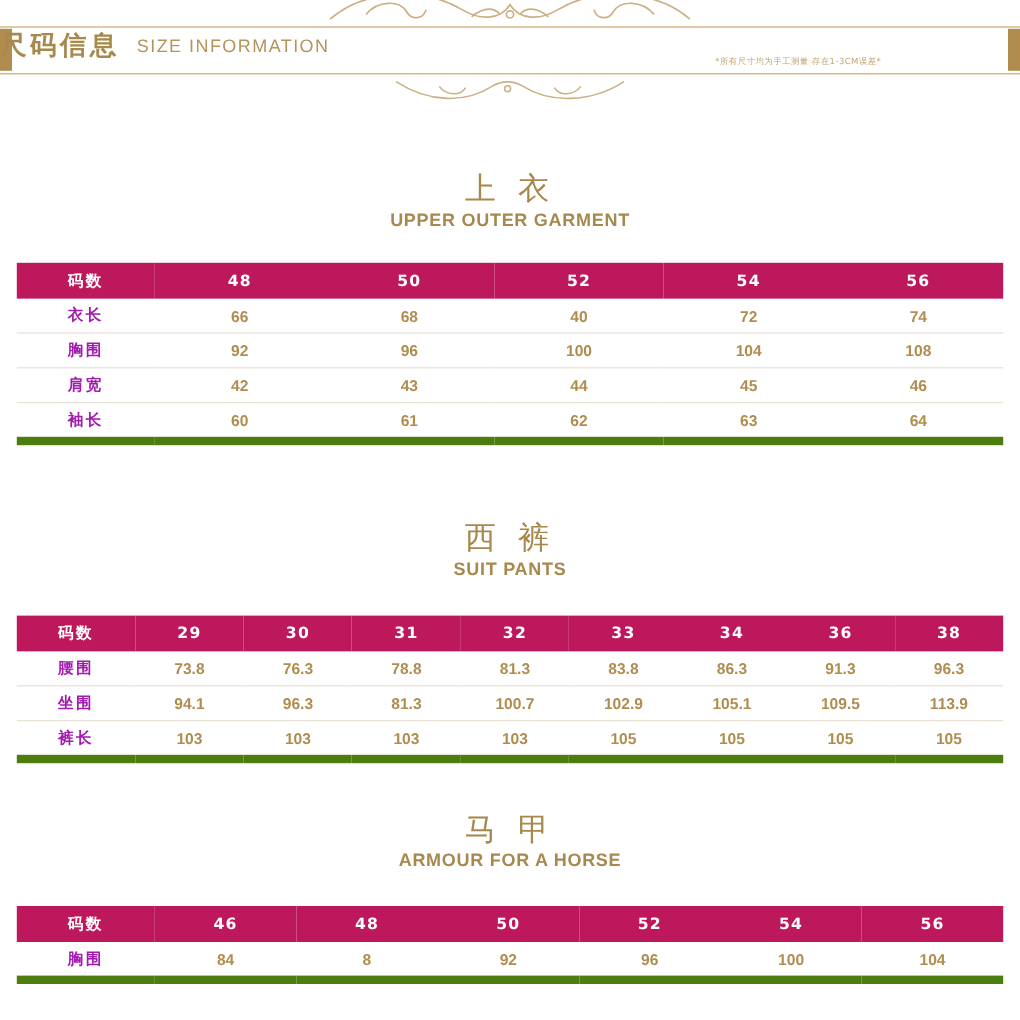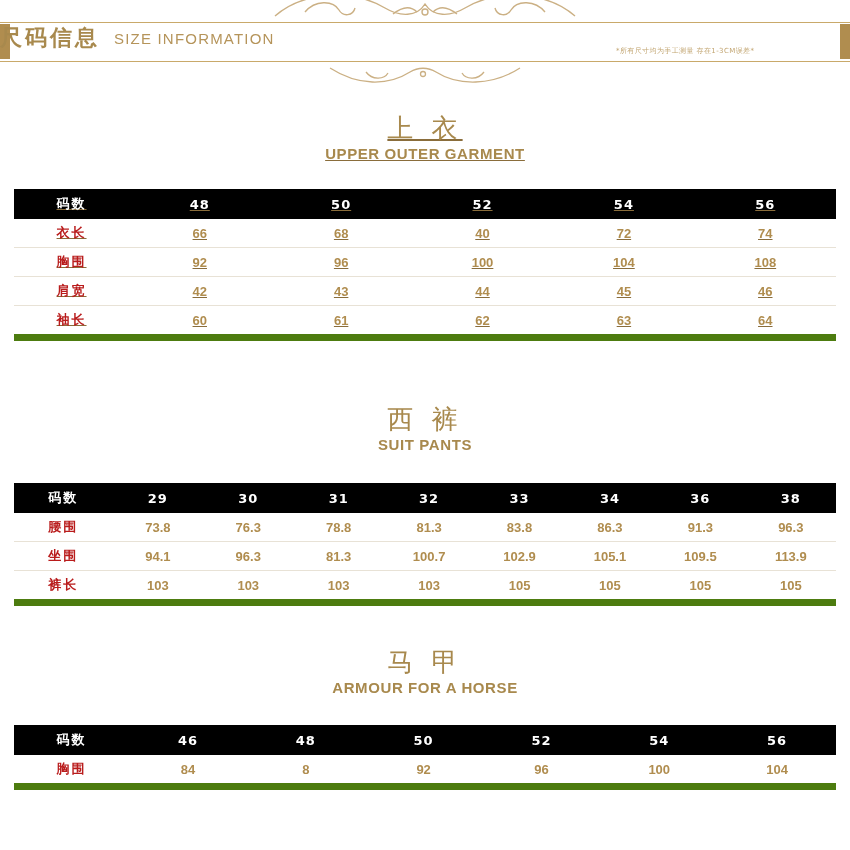--- a/index.html
+++ b/index.html
@@ -61,21 +61,21 @@
   .title-en {
     font-size: 15px;
     color: #b5945a;
     letter-spacing: 1.2px;
     margin-left: 14px;
     vertical-align: middle;
   }
   .header-note {
     position: absolute;
     top: 46px;
-    left: 616px;
+    left: 596px;
     font-family: "DejaVu Sans", sans-serif;
     font-size: 7px;
     color: #c2a571;
     letter-spacing: 0.4px;
     white-space: nowrap;
   }
 
   
   .orn {
     position: absolute;
@@ -119,44 +119,44 @@
   }
   table.size-table th,
   table.size-table td {
     text-align: center;
     font-size: 13px;
     font-weight: bold;
     height: 28px;
     padding: 0;
   }
   table.size-table thead th {
-    background: #000000;
+    background: #be185d;
     color: #ffffff;
     font-family: "DejaVu Sans", sans-serif;
     letter-spacing: 1px;
     height: 30px;
   }
   table.size-table thead th.rowhead {
     letter-spacing: 2px;
   }
   table.size-table tbody td {
     color: #b08d4f;
     border-bottom: 1px solid #e8e2d6;
     background: #ffffff;
   }
   table.size-table tbody td.rowhead {
-    color: #b91c1c;
+    color: #a21caf;
     font-family: "DejaVu Sans", sans-serif;
     letter-spacing: 2px;
   }
   table.size-table tbody tr:last-child td {
     border-bottom: 7px solid #4d7c0f;
   }
 
-  .block-upper { margin-top: 22px; text-decoration: underline; }
+  .block-upper { margin-top: 52px; }
   .block-upper .tbl-wrap { margin-top: 27px; }
   .block-pants { margin-top: 62px; }
   .block-pants .tbl-wrap { margin-top: 30px; }
   .block-vest { margin-top: 40px; }
   .block-vest .tbl-wrap { margin-top: 29px; }
 </style>
 </head>
 <body>
 
 <div class="header">

